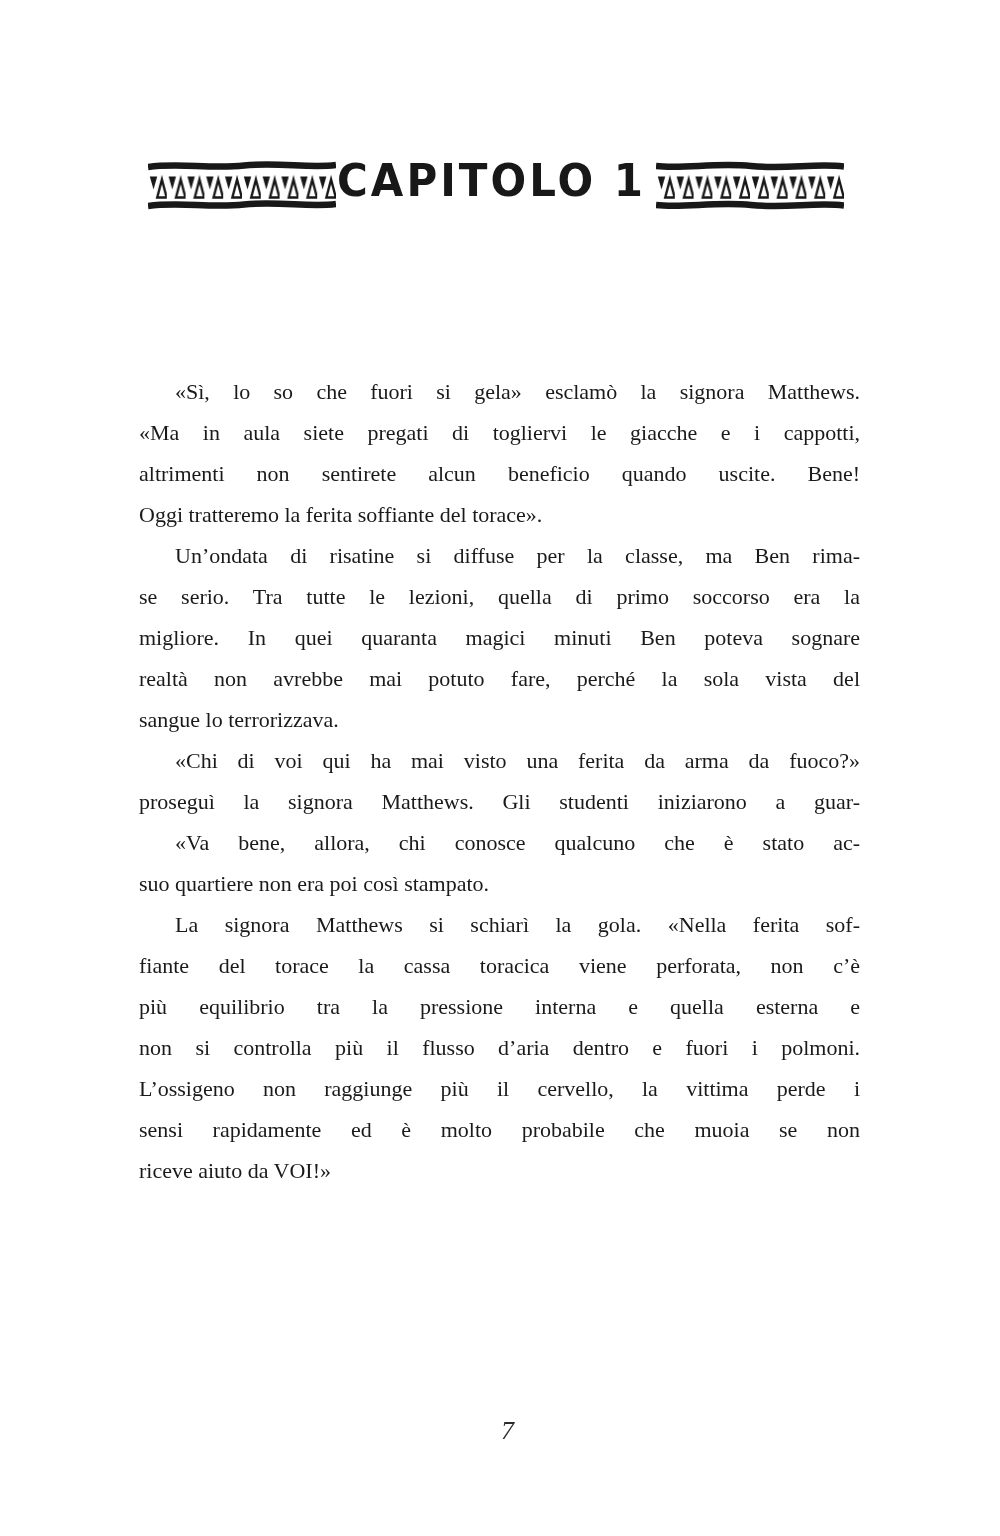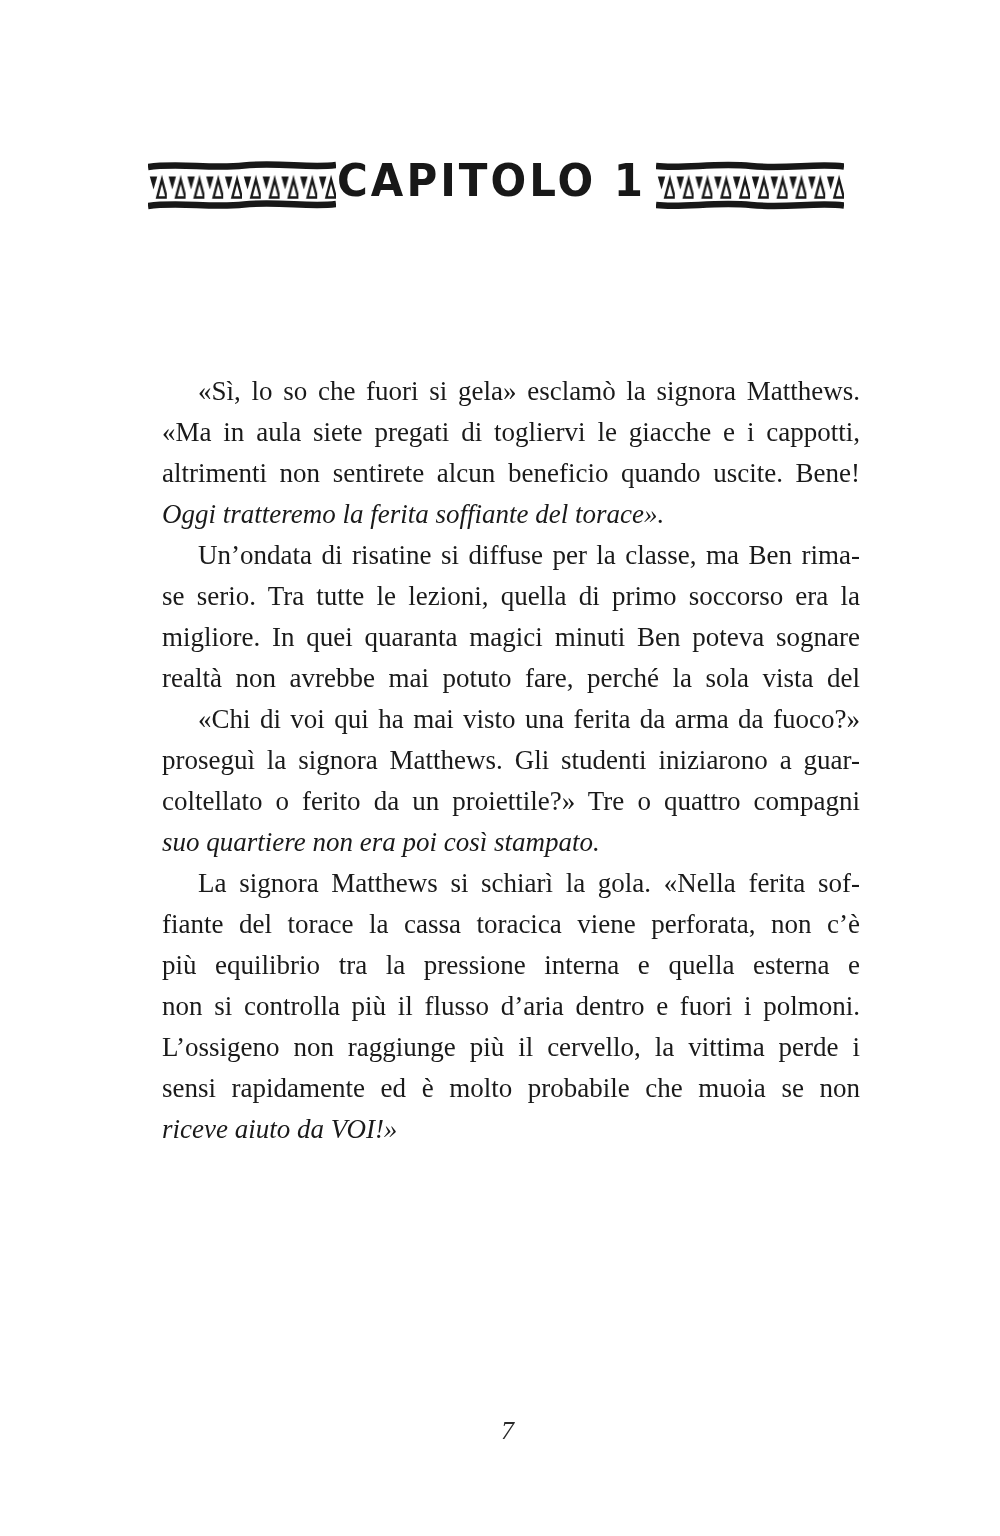--- a/index.html
+++ b/index.html
@@ -39,33 +39,33 @@
     font-family: "DejaVu Sans", sans-serif;
     font-weight: bold;
     font-size: 42px;
     letter-spacing: 3px;
     line-height: 62px;
     color: #181818;
     transform: scaleY(1.05);
   }
   .text-block {
     position: absolute;
-    left: 162px;
+    left: 139px;
     right: 140px;
     top: 371px;
-    font-size: 27px;
+    font-size: 22px;
     line-height: 41px;
   }
   .paragraph { margin: 0; }
   .line {
     text-align: justify;
     text-align-last: justify;
   }
   .line.first { text-indent: 36px; }
-  .line.last  { text-align-last: left; font-style: italic; }
+  .line.last  { text-align-last: left; }
   .page-number {
     position: absolute;
     left: 155px;
     right: 140px;
     top: 1416px;
     text-align: center;
     font-style: italic;
     font-size: 26px;
     color: #2a2a2a;
   }
@@ -108,27 +108,28 @@
       <div class="line first">«Sì, lo so che fuori si gela» esclamò la signora Matthews.</div>
       <div class="line">«Ma in aula siete pregati di togliervi le giacche e i cappotti,</div>
       <div class="line">altrimenti non sentirete alcun beneficio quando uscite. Bene!</div>
       <div class="line last">Oggi tratteremo la ferita soffiante del torace».</div>
     </div>
     <div class="paragraph">
       <div class="line first">Un’ondata di risatine si diffuse per la classe, ma Ben rima-</div>
       <div class="line">se serio. Tra tutte le lezioni, quella di primo soccorso era la</div>
       <div class="line">migliore. In quei quaranta magici minuti Ben poteva sognare</div>
       <div class="line">realtà non avrebbe mai potuto fare, perché la sola vista del</div>
+      <div class="line last">sangue lo terrorizzava.</div>
     </div>
     <div class="paragraph">
       <div class="line first">«Chi di voi qui ha mai visto una ferita da arma da fuoco?»</div>
       <div class="line">proseguì la signora Matthews. Gli studenti iniziarono a guar-</div>
     </div>
     <div class="paragraph">
-      <div class="line">coltellato o ferito da un proiettile?» Tre o quattro compagni</div>
+      <div class="line first">«Va bene, allora, chi conosce qualcuno che è stato ac-</div>
       <div class="line last">suo quartiere non era poi così stampato.</div>
     </div>
     <div class="paragraph">
       <div class="line first">La signora Matthews si schiarì la gola. «Nella ferita sof-</div>
       <div class="line">fiante del torace la cassa toracica viene perforata, non c’è</div>
       <div class="line">più equilibrio tra la pressione interna e quella esterna e</div>
       <div class="line">non si controlla più il flusso d’aria dentro e fuori i polmoni.</div>
       <div class="line">L’ossigeno non raggiunge più il cervello, la vittima perde i</div>
       <div class="line">sensi rapidamente ed è molto probabile che muoia se non</div>
       <div class="line last">riceve aiuto da VOI!»</div>

